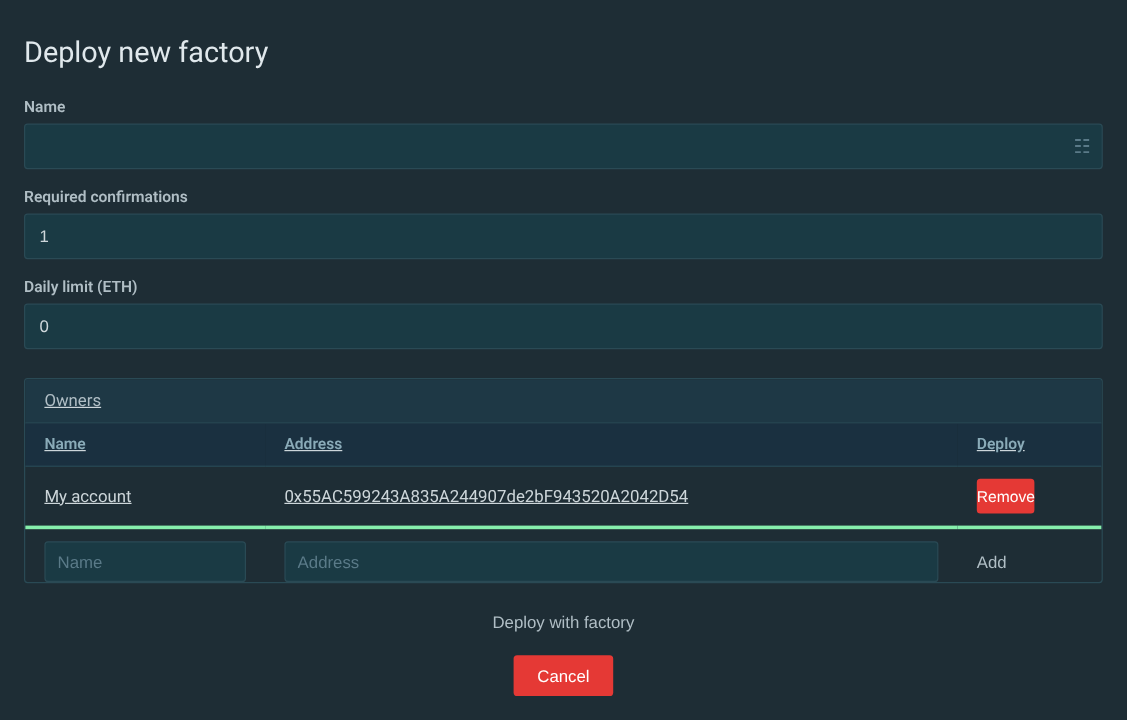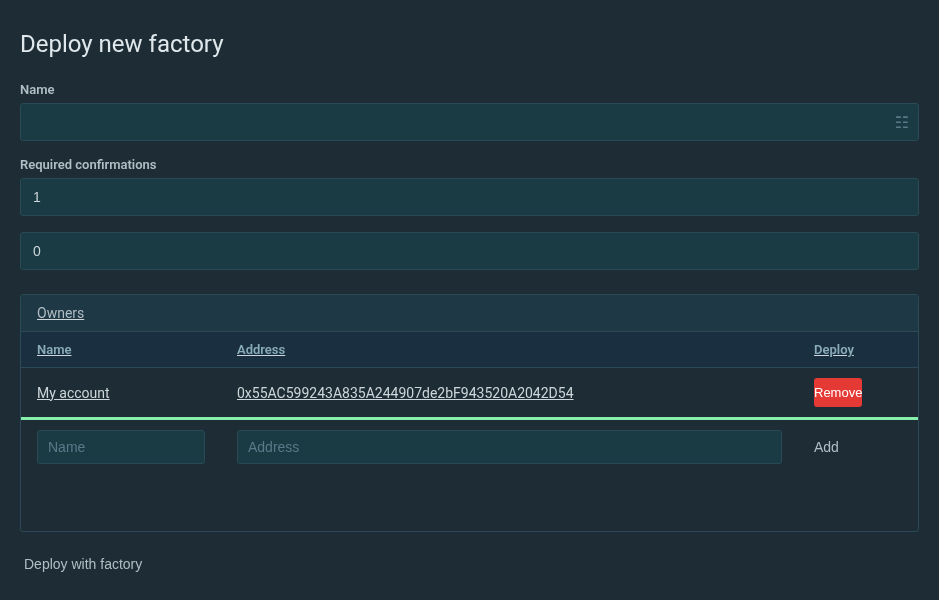--- a/index.html
+++ b/index.html
@@ -178,20 +178,21 @@
       cursor: pointer;
       padding: 0;
     }
 
     .footer {
       display: flex;
       justify-content: flex-start;
       align-items: center;
       padding-top: 16px;
       gap: 12px;
+      flex-direction: column;
     }
 
     .btn-deploy-factory {
       background: none;
       border: none;
       color: #b0bec5;
       font-size: 14px;
       cursor: pointer;
       padding: 8px 4px;
     }
@@ -220,20 +221,21 @@
       <span class="input-icon">☷</span>
     </div>
   </div>
 
   <div class="field-group">
     <label class="field-label">Required confirmations</label>
     <input type="text" class="text-input" value="1" style="">
   </div>
 
   <div class="field-group">
+    <label class="field-label">Daily limit (ETH)</label>
     <input type="text" class="text-input" value="0" style="">
   </div>
 
   <div class="owners-section">
     <div class="owners-header">Owners</div>
     <table class="owners-table">
       <thead>
         <tr>
           <th class="col-name">Name</th>
           <th class="col-address">Address</th>
@@ -262,14 +264,15 @@
           <td class="col-action">
             <button class="btn-add">Add</button>
           </td>
         </tr>
       </tbody>
     </table>
   </div>
 
   <div class="footer">
     <button class="btn-deploy-factory">Deploy with factory</button>
+    <button class="btn-cancel">Cancel</button>
   </div>
 </div>
 
 </body></html>

